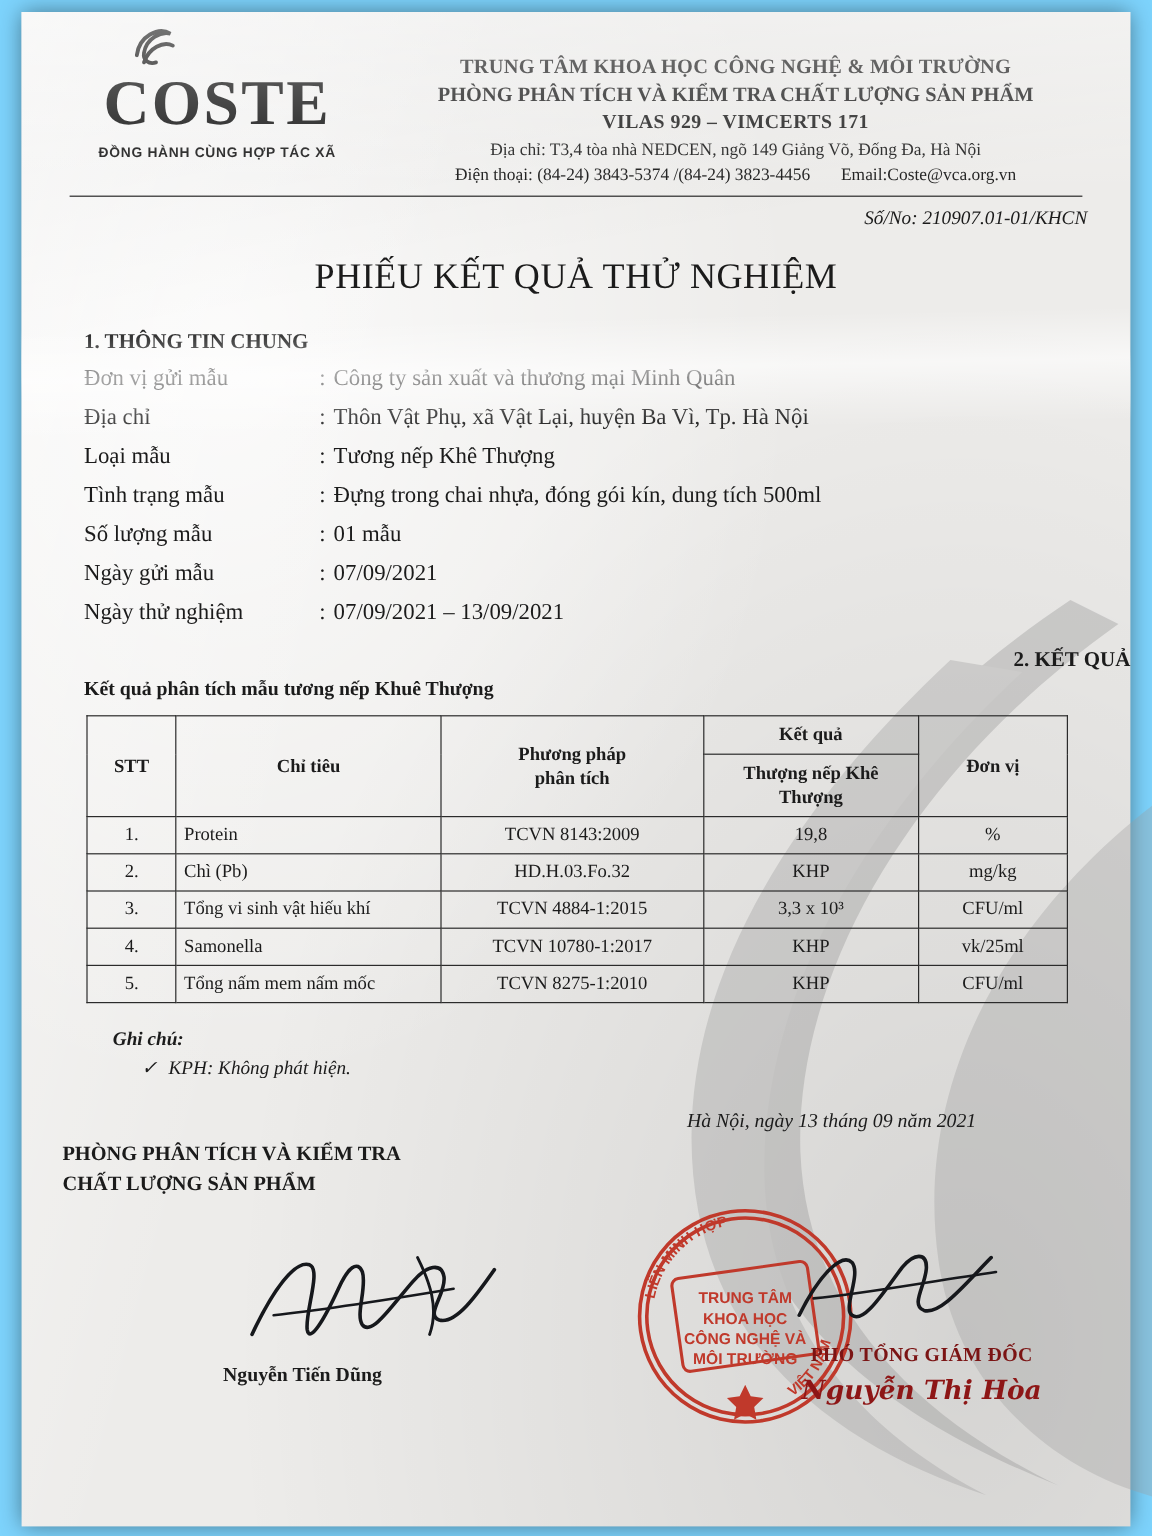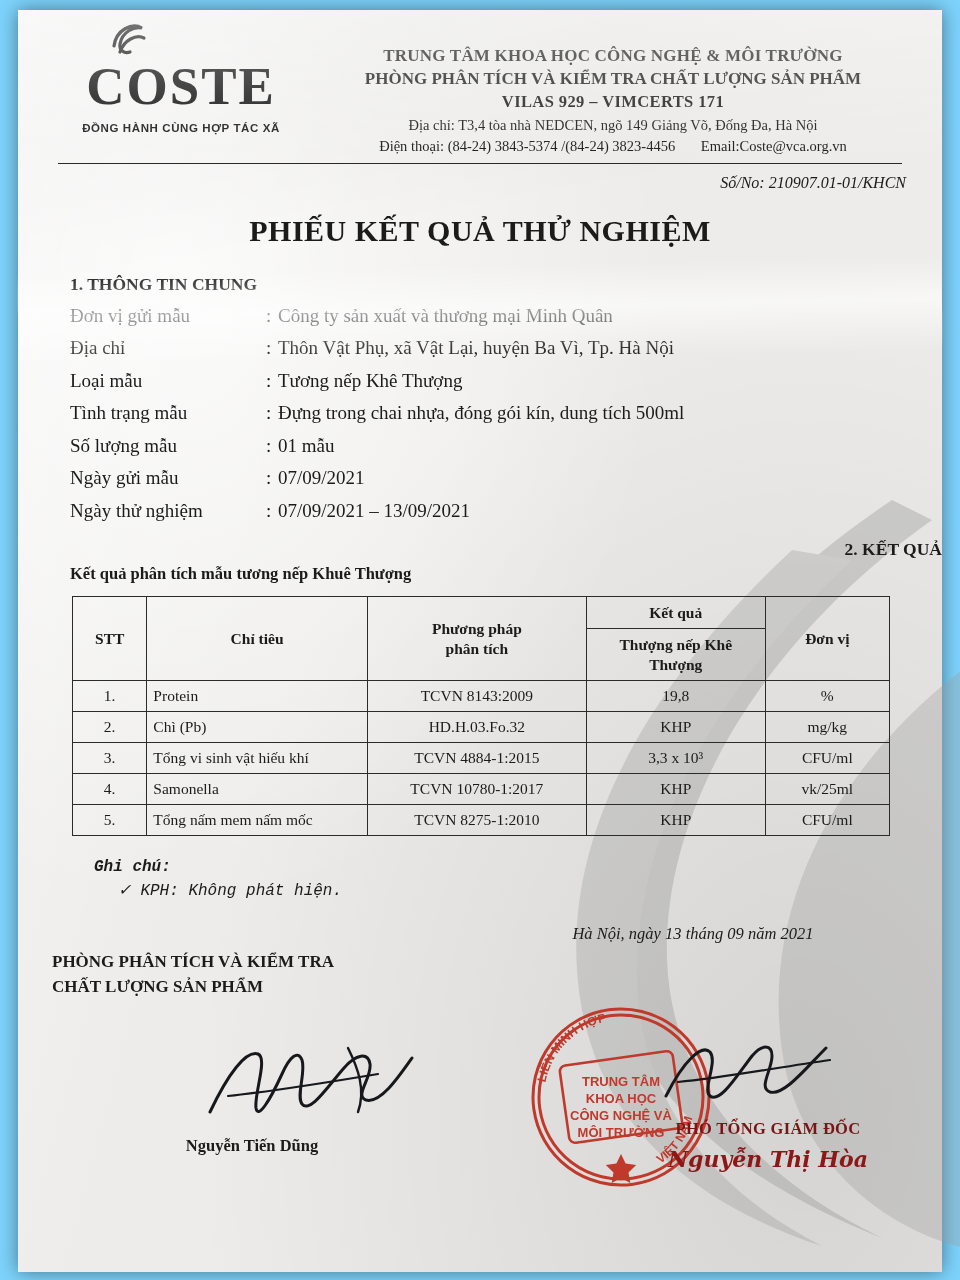--- a/index.html
+++ b/index.html
@@ -111,21 +111,21 @@
   .docno {
     text-align: right;
     padding: 10px 36px 0 0;
     font-style: italic;
     font-size: 16px;
   }
 
   .title {
     text-align: center;
     font-size: 30px;
-    font-weight: 700;
+    font-weight: 400;
     letter-spacing: .5px;
     margin-top: 22px;
   }
 
   
   .sec-h {
     font-size: 17.5px;
     font-weight: 700;
     margin: 26px 0 6px 52px;
   }
@@ -173,21 +173,20 @@
   .col-pp  { width: 222px; text-align: center; }
   .col-kq  { width: 182px; text-align: center; }
   .col-dv  { width: 120px; text-align: center; }
   td.c { text-align: center; }
   td.l { text-align: left; padding-left: 12px; }
 
   
   .notes {
     margin: 22px 0 0 76px;
     font-size: 16px;
-    font-family: Liberation Mono, monospace;
   }
   .notes .nh { font-weight: 700; font-style: italic; }
   .notes .ni { font-style: italic; margin-left: 24px; margin-top: 4px; }
   .check { margin-right: 9px; }
 
   
   .sig {
     position: relative;
     margin-top: 24px;
     height: 250px;

